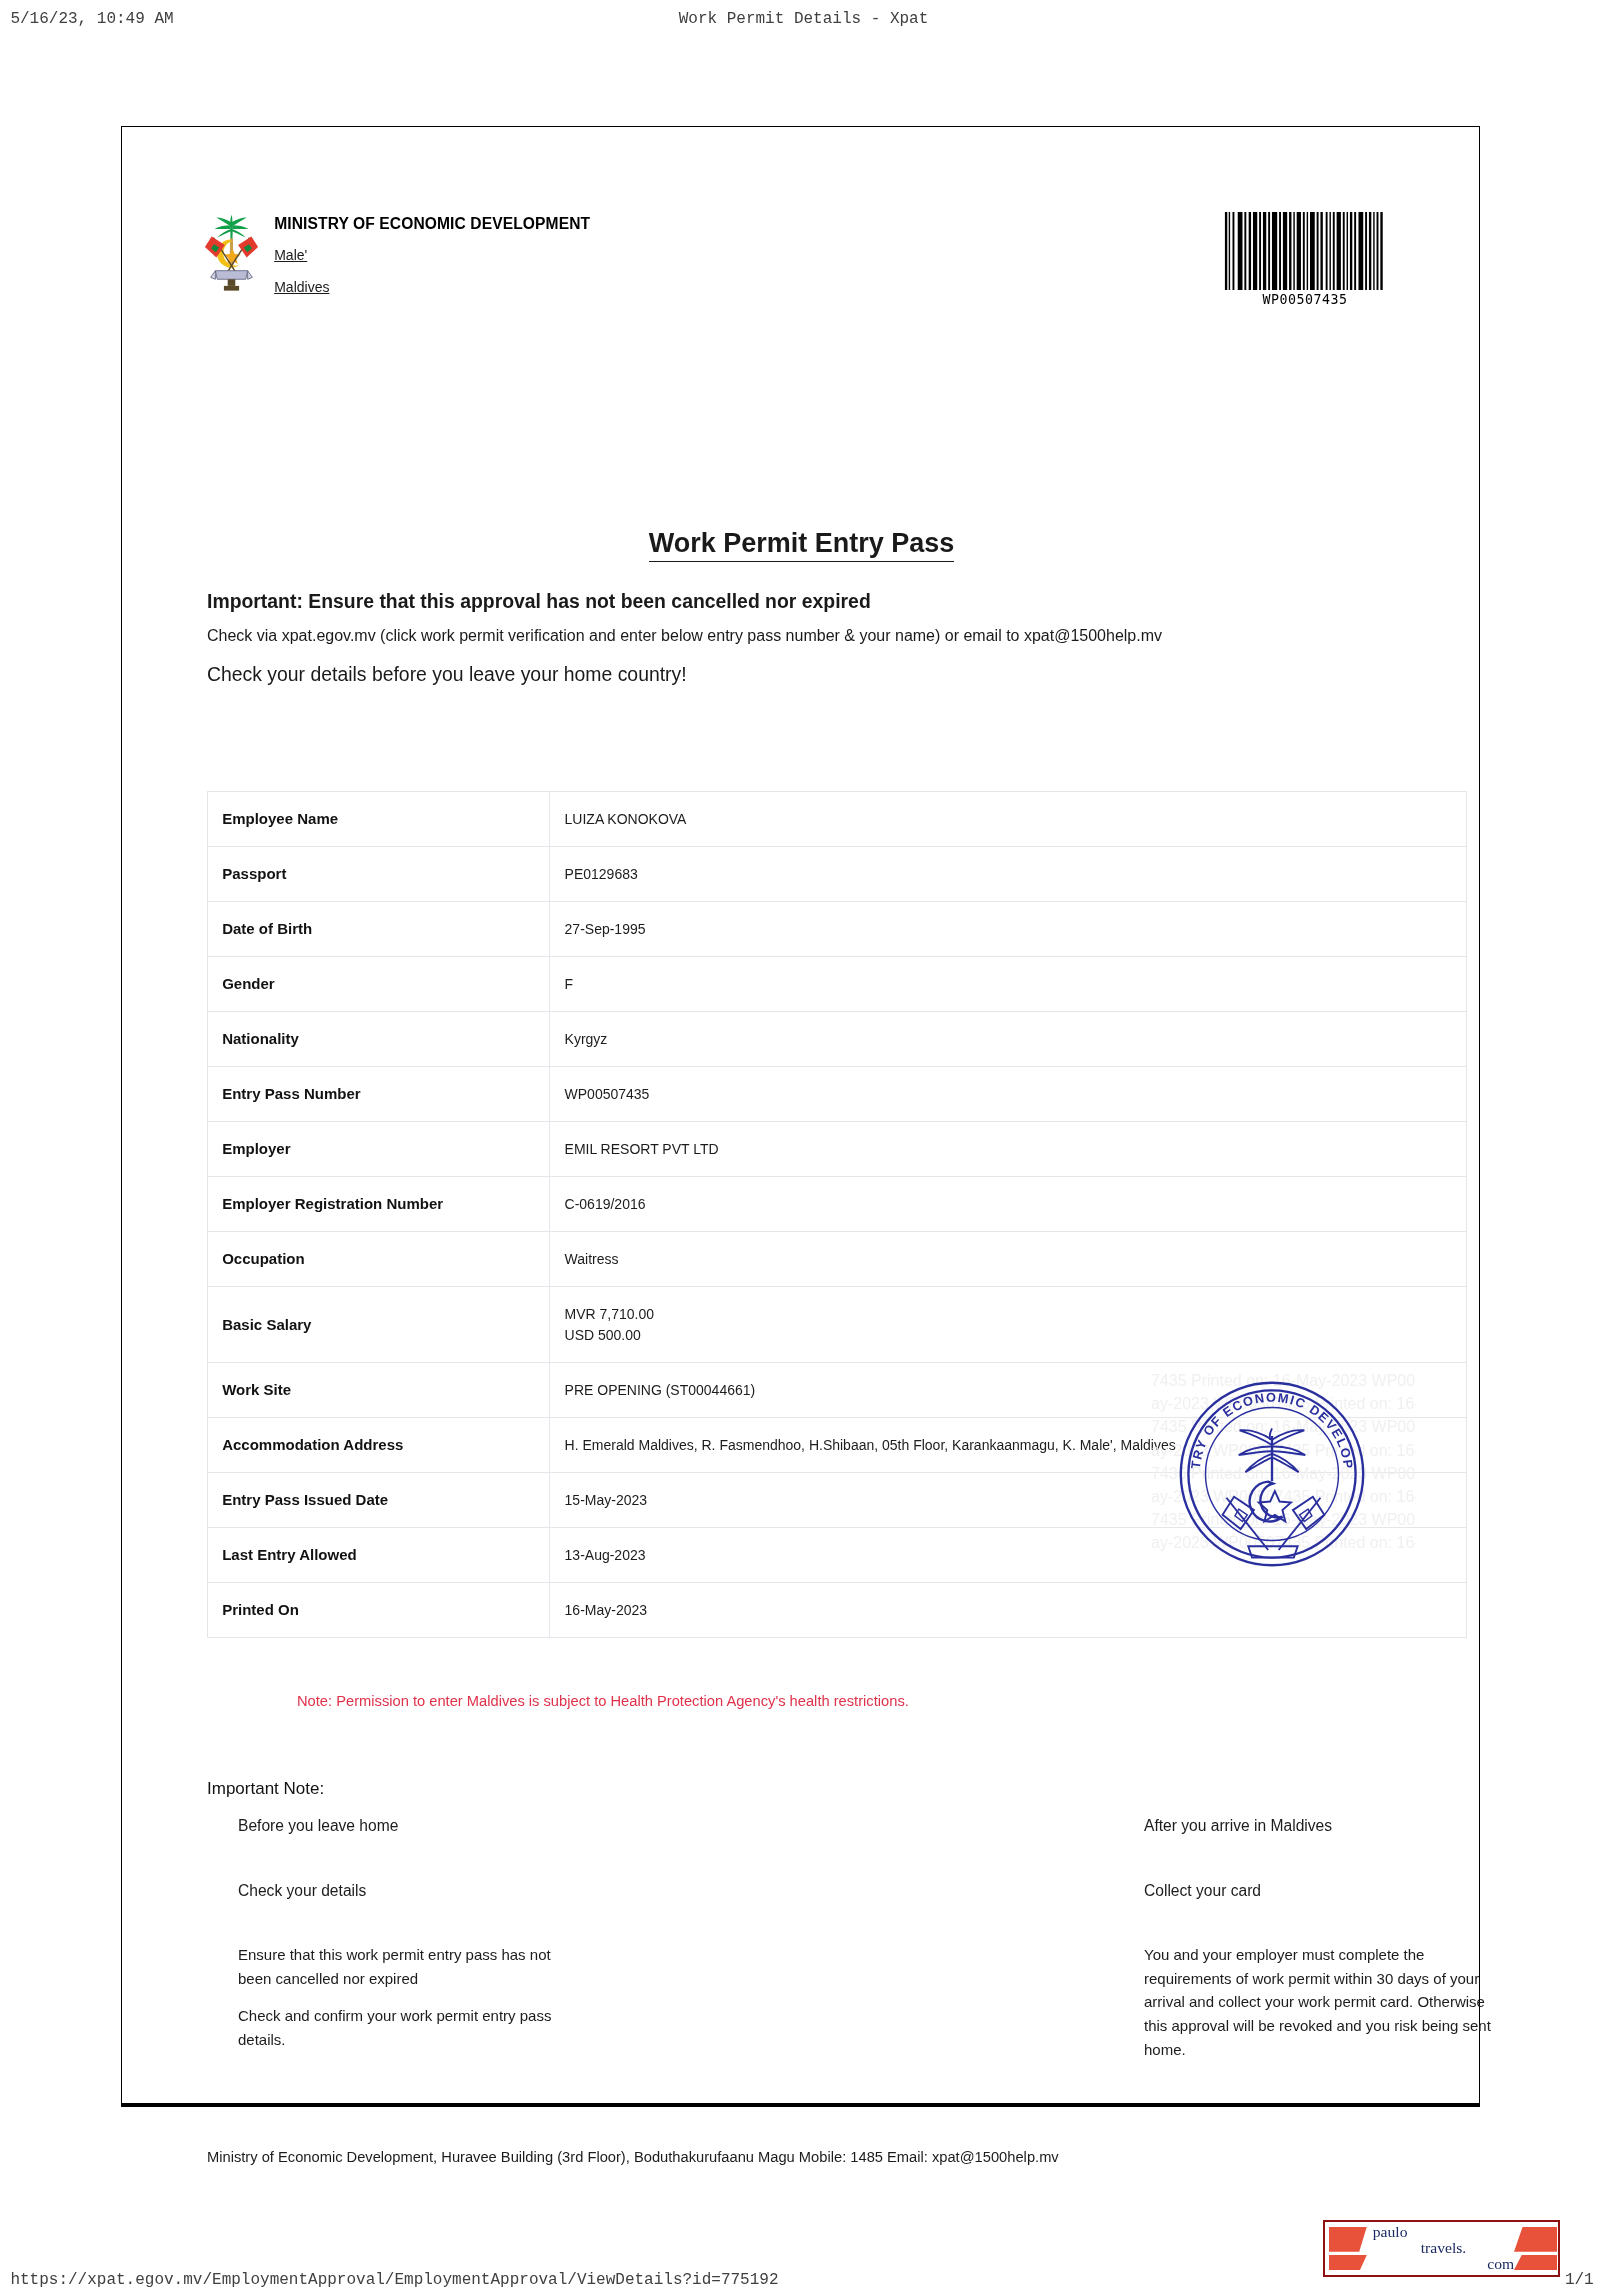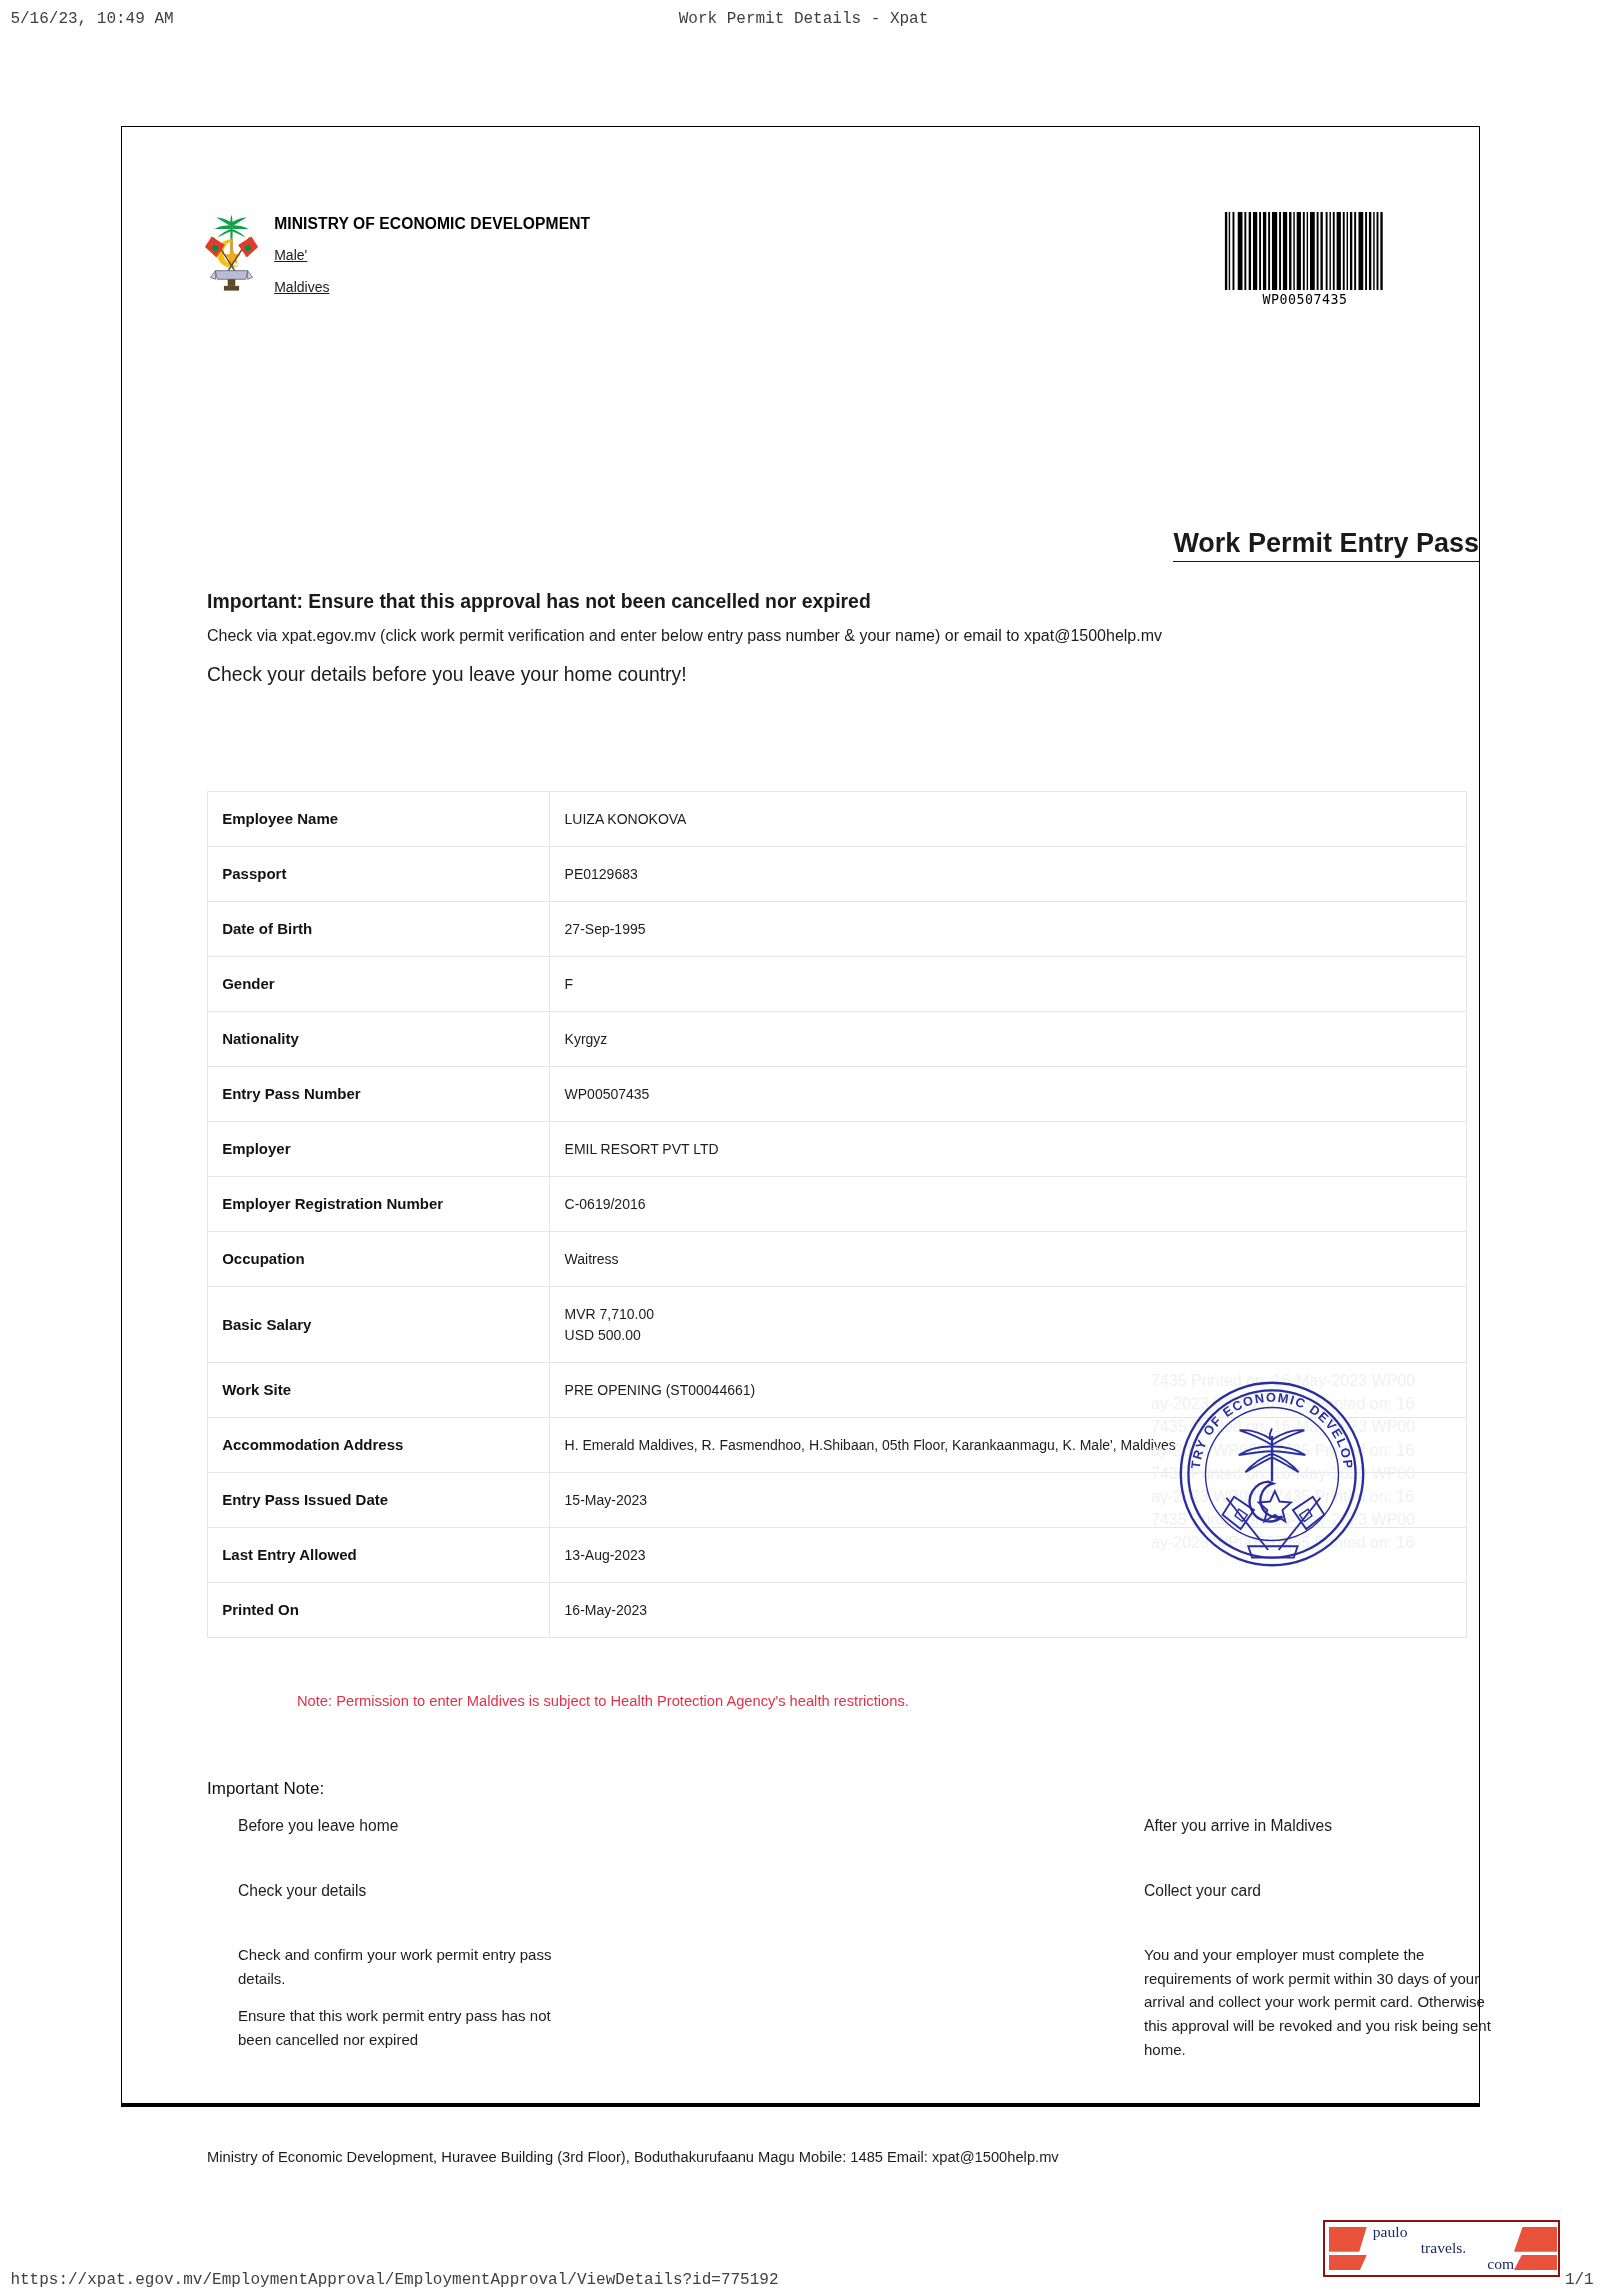--- a/index.html
+++ b/index.html
@@ -92,21 +92,21 @@
     letter-spacing: 0.5px;
     margin-top: 1.9px;
     color: #000;
   }
 
   
   #doc-title {
     position: absolute;
     left: 2px; right: 0;
     top: 401px;
-    text-align: right;
+    text-align: center;
     font-size: 27px;
     font-weight: bold;
     color: #1a1a1a;
   }
   #doc-title span {
     border-bottom: 1.9px solid #1a1a1a;
     padding-bottom: 2.8px;
   }
 
   #intro-block {
@@ -491,22 +491,22 @@
   </svg>
 
   <div id="health-note">Note: Permission to enter Maldives is subject to Health Protection Agency's health restrictions.</div>
 
   <div id="important-note-title">Important Note:</div>
 
   <div class="note-col" id="note-col-1">
     <div class="note-heading-main">Before you leave home</div>
     <div class="note-subheading">Check your details</div>
     <div class="note-body">
+      <p>Ensure that this work permit entry pass has not been cancelled nor expired</p>
       <p>Check and confirm your work permit entry pass details.</p>
-      <p>Ensure that this work permit entry pass has not been cancelled nor expired</p>
     </div>
   </div>
 
 
   <div class="note-col" id="note-col-3">
     <div class="note-heading-main">After you arrive in Maldives</div>
     <div class="note-subheading">Collect your card</div>
     <div class="note-body">
       <p>You and your employer must complete the requirements of work permit within 30 days of your arrival and collect your work permit card. Otherwise this approval will be revoked and you risk being sent home.</p>
     </div>

